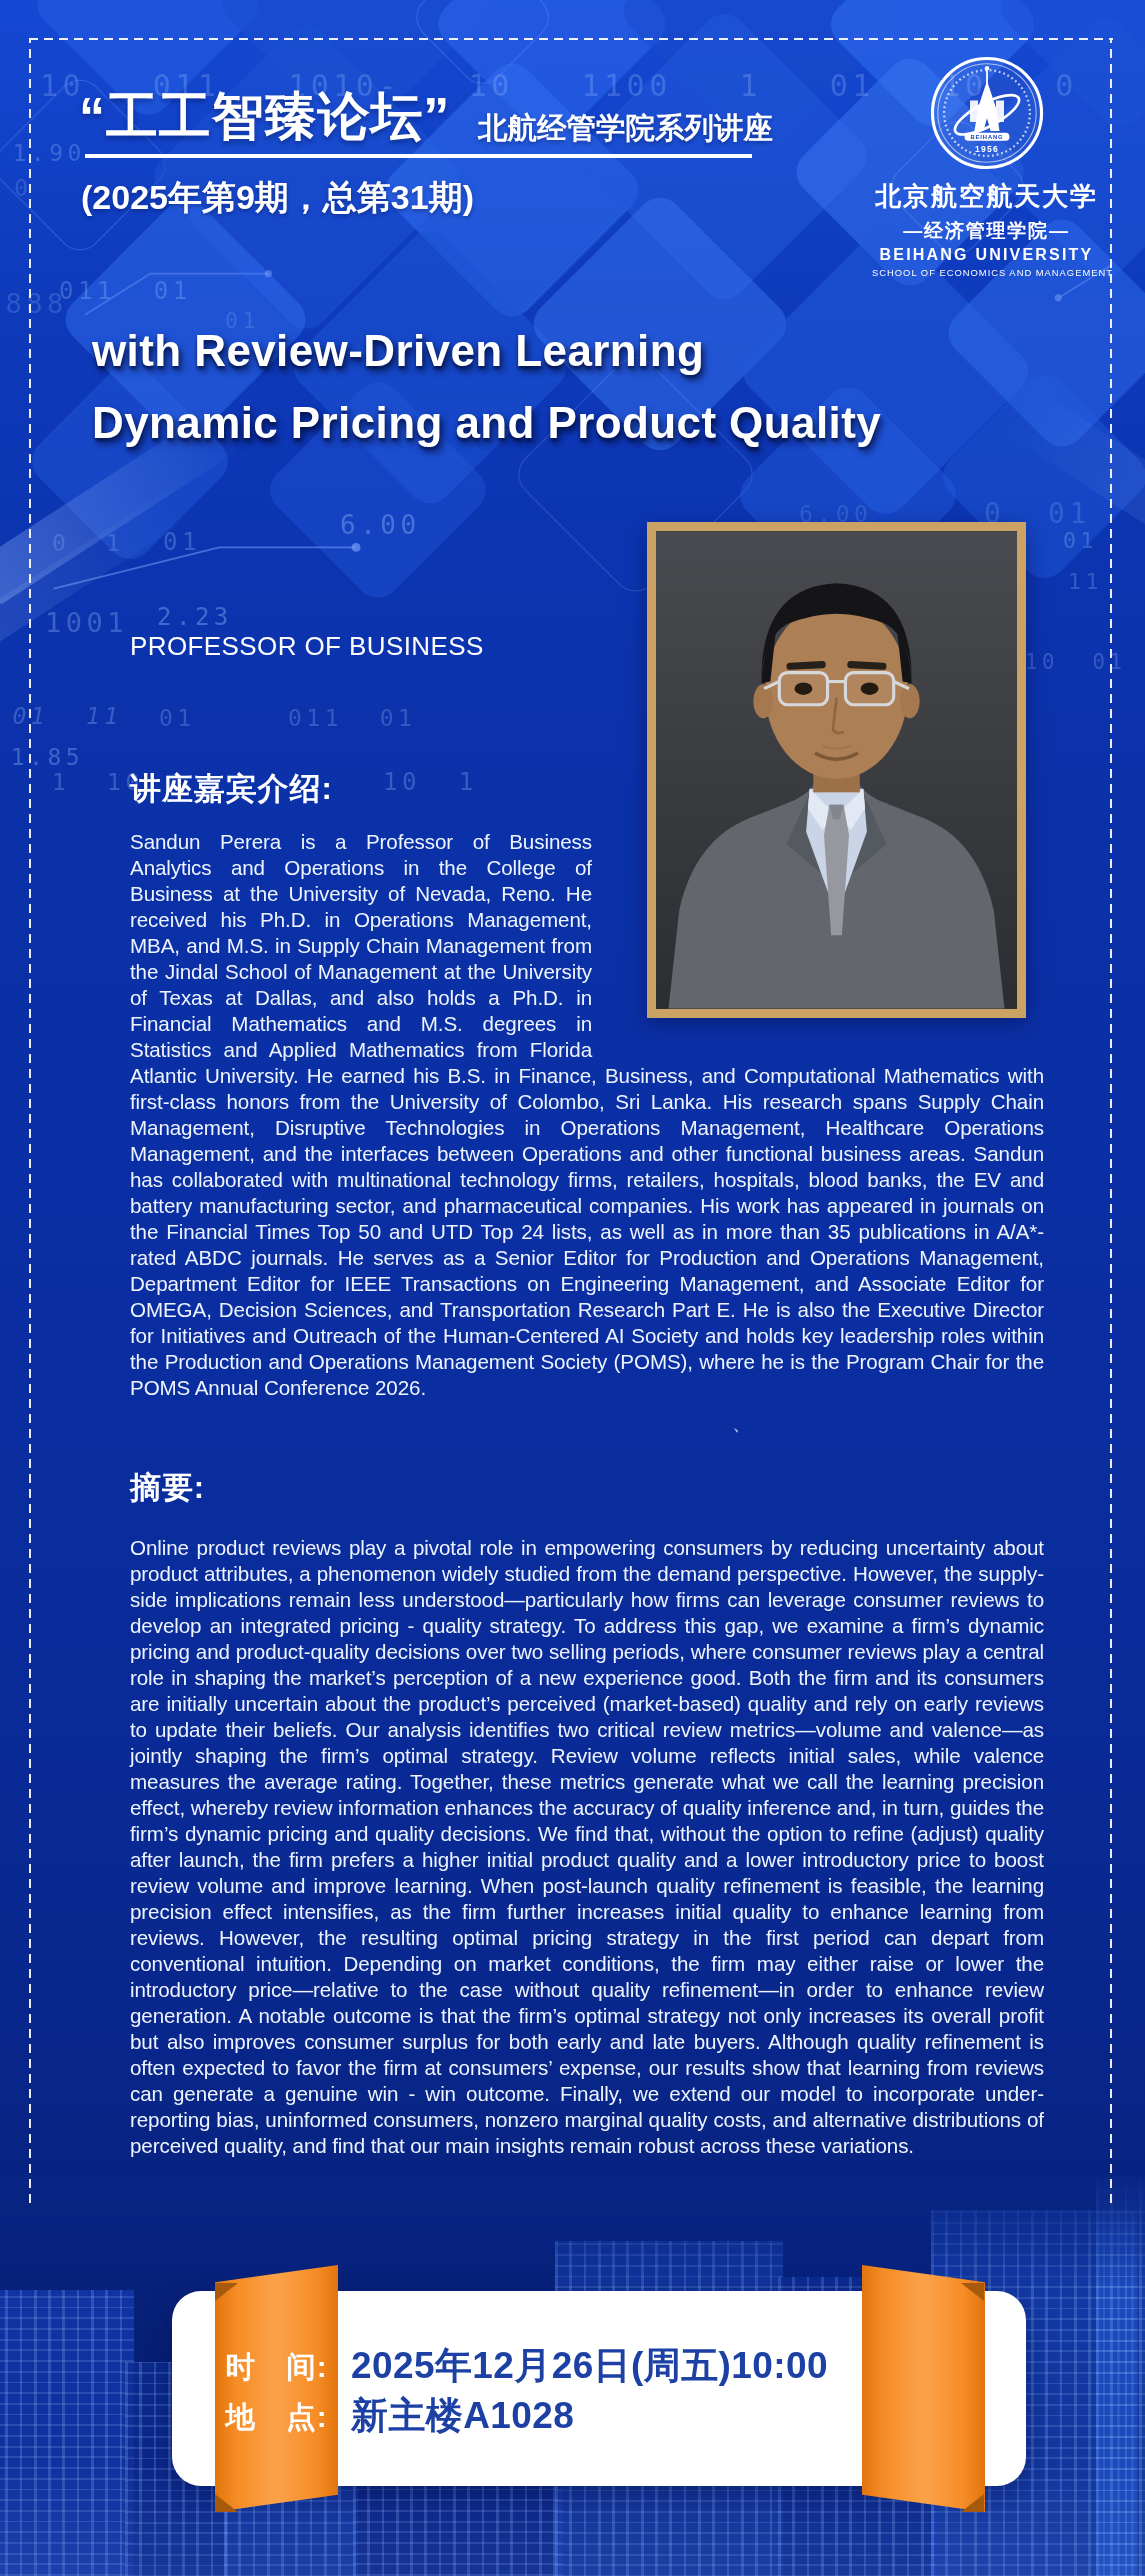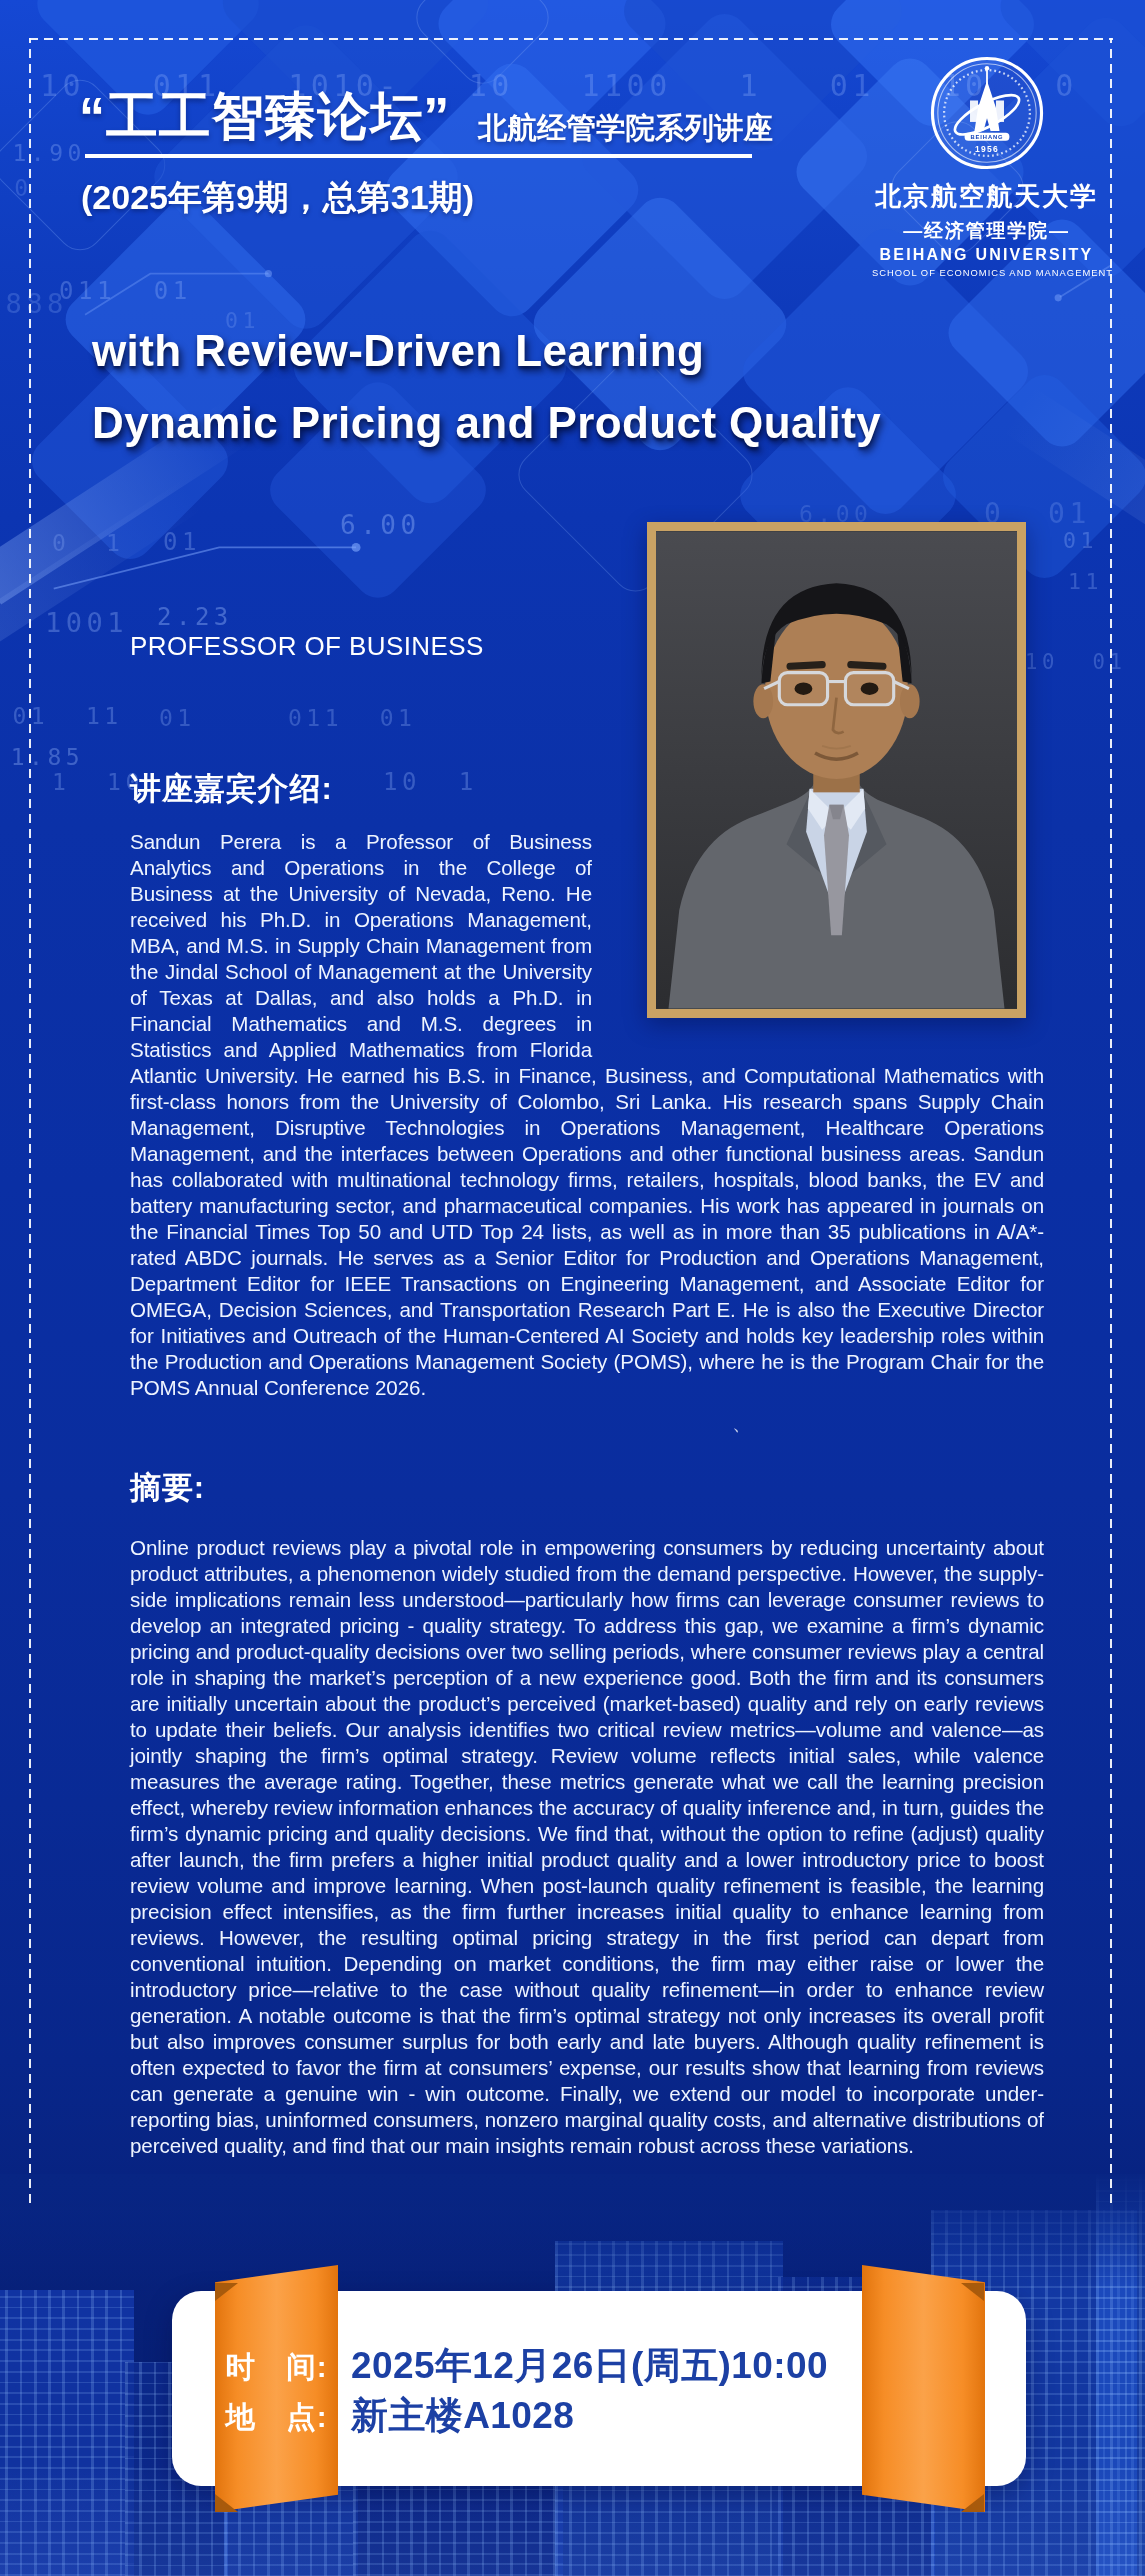--- a/index.html
+++ b/index.html
@@ -125,21 +125,21 @@
       <span style="left: 5.4px; top: 288px; font-size: 27px; opacity: 0.22;">888</span>
       <span style="left: 59px; top: 277px; font-size: 24px; opacity: 0.3;">011  01</span>
       <span style="left: 225px; top: 308px; font-size: 21.5px; opacity: 0.22;">01</span>
       <span style="left: 340px; top: 510px; font-size: 26px; opacity: 0.38;">6.00</span>
       <span style="left: 799px; top: 501px; font-size: 23px; opacity: 0.2;">6.00</span>
       <span style="left: 52px; top: 530px; font-size: 23px; opacity: 0.25;">0</span>
       <span style="left: 106px; top: 530px; font-size: 23px; opacity: 0.25;">1</span>
       <span style="left: 163px; top: 528px; font-size: 24px; opacity: 0.3;">01</span>
       <span style="left: 45px; top: 607px; font-size: 27px; opacity: 0.32;">1001</span>
       <span style="left: 157px; top: 603px; font-size: 24px; opacity: 0.38;">2.23</span>
-      <span style="left: 12.5px; top: 703px; font-size: 23px; opacity: 0.3;">01  11</span>
+      <span style="left: 12.5px; top: 703px; font-size: 23px; opacity: 0.3; font-style: italic;">01  11</span>
       <span style="left: 159px; top: 705px; font-size: 23px; opacity: 0.28;">01</span>
       <span style="left: 288px; top: 705px; font-size: 23px; opacity: 0.28;">011  01</span>
       <span style="left: 10.7px; top: 744px; font-size: 23px; opacity: 0.35;">1.85</span>
       <span style="left: 52px; top: 769px; font-size: 23px; opacity: 0.3;">1  10</span>
       <span style="left: 383px; top: 768px; font-size: 24px; opacity: 0.3;">10  1</span>
       <span style="left: 984px; top: 497px; font-size: 28px; opacity: 0.22;">0  01</span>
       <span style="left: 1063px; top: 528px; font-size: 21.5px; opacity: 0.3;">01</span>
       <span style="left: 1068px; top: 569px; font-size: 21.5px; opacity: 0.28;">11</span>
       <span style="left: 1025px; top: 650px; font-size: 20.6px; opacity: 0.28;">10  01</span>
     </div>

